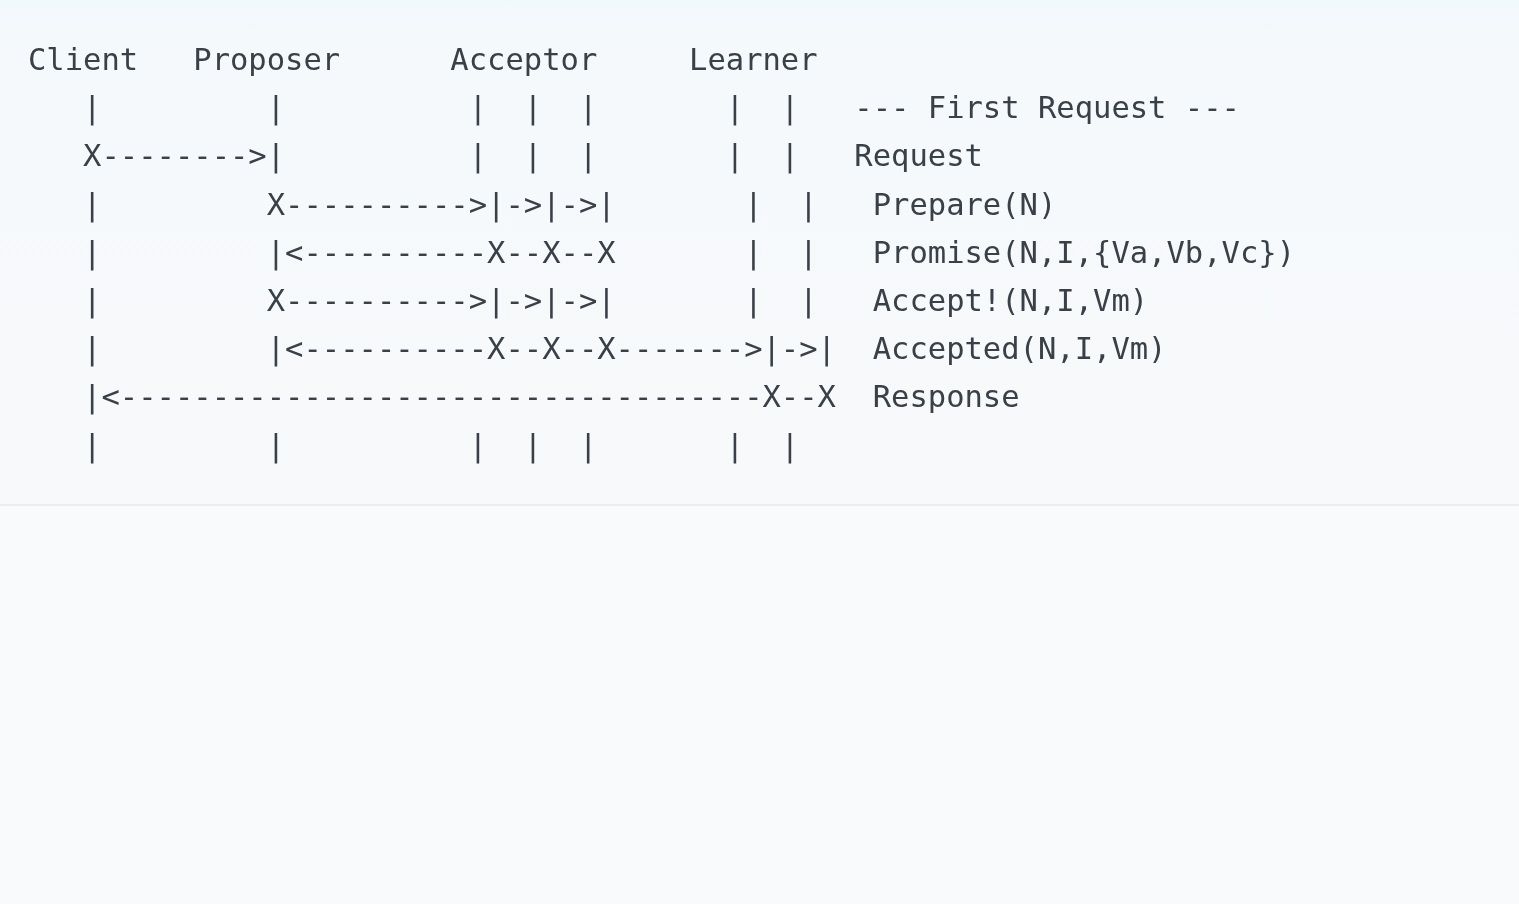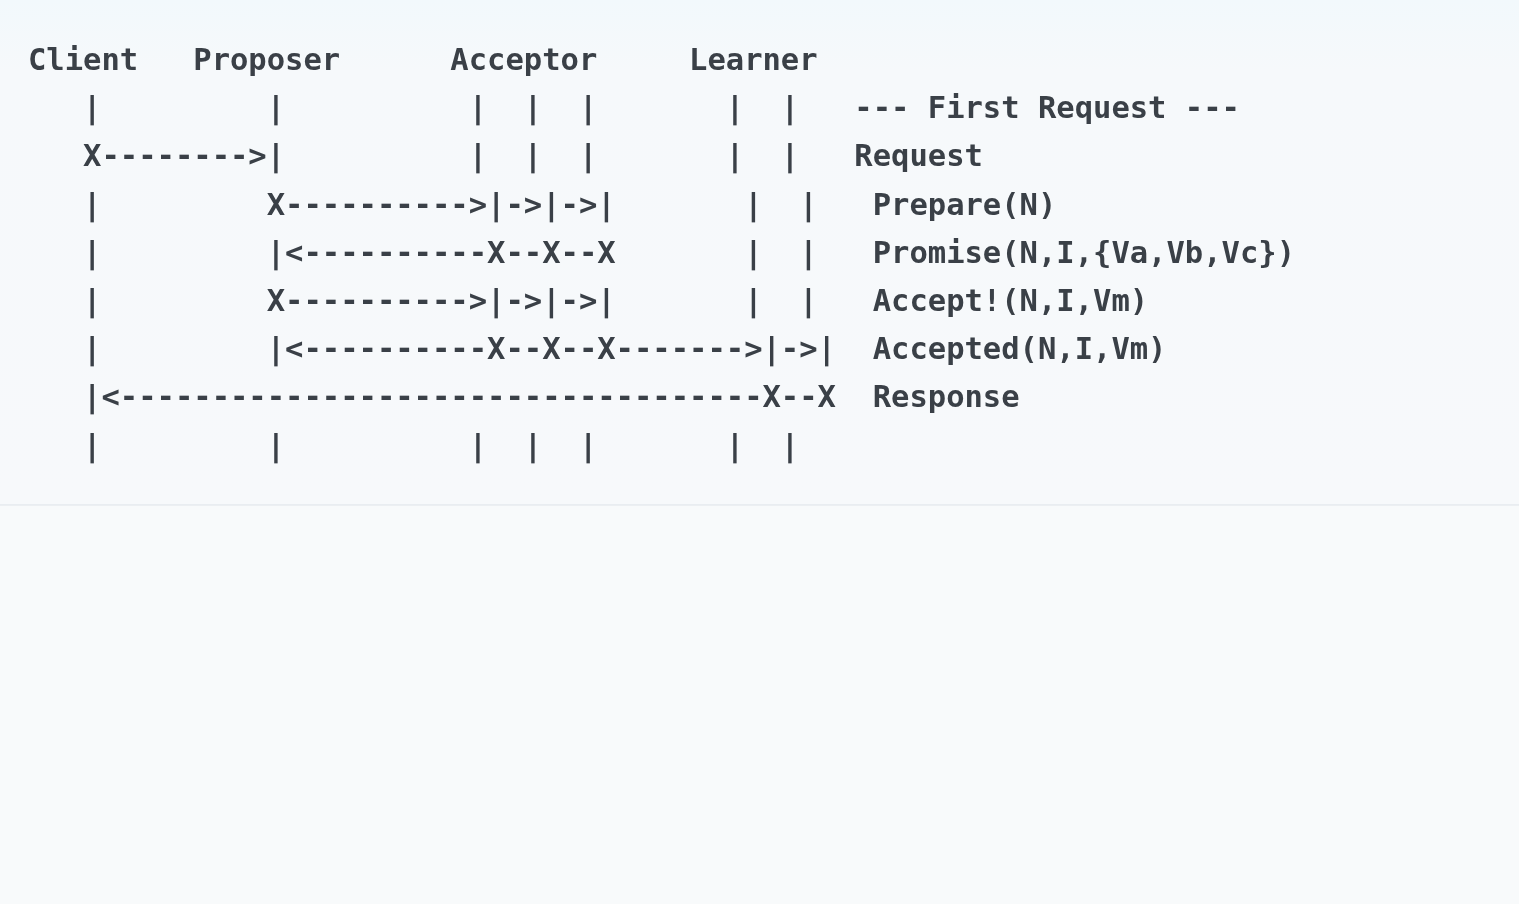--- a/index.html
+++ b/index.html
@@ -50,21 +50,21 @@
     background: #e9edf1;
   }
 
   
   pre.ascii {
     margin: 0;
     padding: 0;
     white-space: pre;
     font-family: "DejaVu Sans Mono", "Liberation Mono", monospace;
     color: #3a4047;
-    font-weight: 700;
+    font-weight: 400;
     -webkit-font-smoothing: antialiased;
   }
 
   .block-first {
     position: absolute;
     left: 28px;
     top: 36px;
     font-size: 30.5px;
     line-height: 48.2px;
     letter-spacing: 0px;

